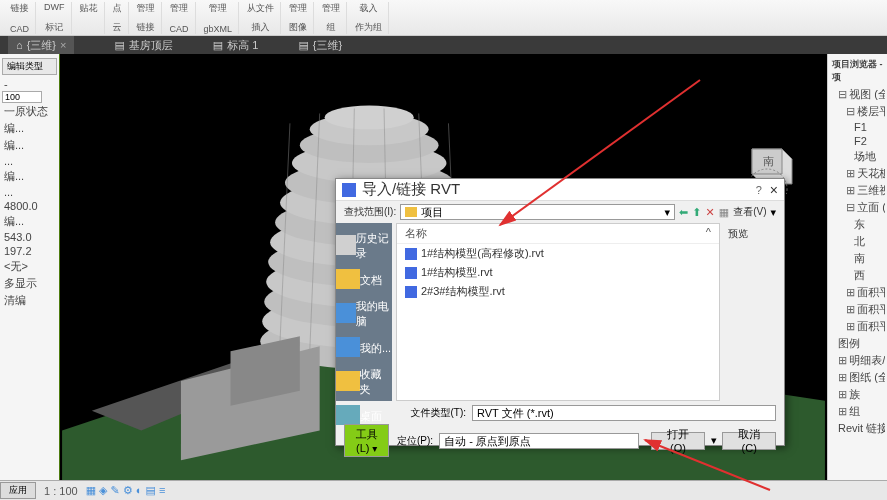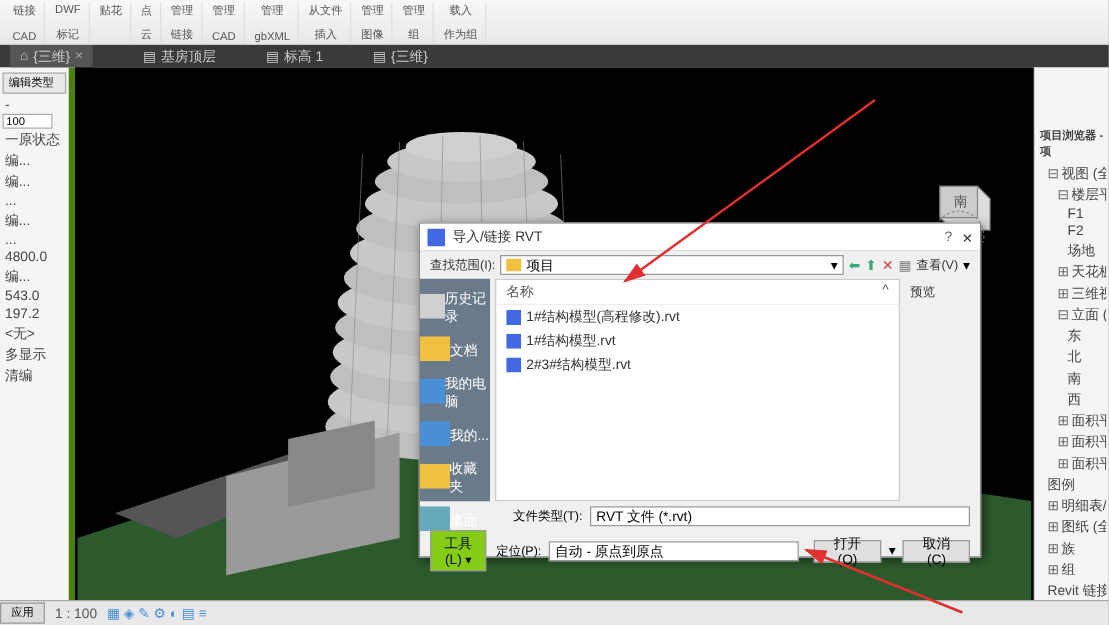--- a/index.html
+++ b/index.html
@@ -5,41 +5,41 @@
 *{margin:0;padding:0;box-sizing:border-box;font-family:"Microsoft YaHei",SimSun,sans-serif;font-size:11px;}
 body{width:887px;height:500px;background:#f0f0f0;overflow:hidden;position:relative;}
 .ribbon{height:36px;background:linear-gradient(#f8f8f8,#e8e8e8);border-bottom:1px solid #ccc;display:flex;align-items:flex-start;padding:2px 4px;gap:2px;}
 .ribbon-group{display:flex;flex-direction:column;align-items:center;padding:0 6px;border-right:1px solid #ddd;height:32px;justify-content:space-between;}
 .ribbon-item{font-size:9px;color:#555;white-space:nowrap;}
 .qat{height:18px;background:#3a3a3a;display:flex;align-items:center;padding:0 8px;gap:40px;}
 .qat-tab{display:flex;align-items:center;gap:4px;color:#ccc;font-size:10px;}
 .qat-tab.active{background:#555;padding:2px 8px;}
 .close-x{color:#aaa;cursor:pointer;}
 .main{display:flex;height:calc(100% - 74px);}
-.props{width:60px;background:#f5f5f5;border-right:5px solid #4d7c0f;padding:2px;font-size:9px;}
+.props{width:60px;background:#f5f5f5;border-right:1px solid #4d7c0f;padding:2px;font-size:9px;}
 .props-row{padding:1px 2px;color:#444;white-space:nowrap;overflow:hidden;}
 .props-btn{background:#e8e8e8;border:1px solid #aaa;padding:1px 4px;margin:2px 0;font-size:9px;}
 .props-input{width:40px;border:1px solid #aaa;background:#fff;font-size:9px;padding:0 2px;}
 .viewport{flex:1;background:#000;position:relative;overflow:hidden;}
 .building-render{position:absolute;top:0;left:0;width:100%;height:100%;}
 .viewcube{position:absolute;top:80px;right:30px;width:60px;height:60px;}
 .browser{width:60px;background:#f5f5f5;border-left:1px solid #ccc;padding:2px;font-size:9px;}
-.browser-title{font-weight:bold;padding:2px;font-size:9px;color:#444;margin-top:44px;}
+.browser-title{font-weight:bold;padding:2px;font-size:9px;color:#444;}
 .tree-item{padding:1px 0 1px 8px;color:#444;white-space:nowrap;overflow:hidden;cursor:pointer;}
 .tree-item.nested{padding-left:16px;}
 .tree-item.nested2{padding-left:24px;}
 .tree-toggle{color:#666;margin-right:2px;}
 .statusbar{height:20px;background:#e8e8e8;border-top:1px solid #aaa;display:flex;align-items:center;padding:0 0;font-size:9px;gap:8px;}
 .status-btn{background:#ddd;border:1px solid #999;padding:1px 8px;font-size:9px;}
 .status-scale{color:#555;}
 
 .dialog{position:absolute;left:335px;top:178px;width:450px;height:268px;background:#f0f0f0;border:1px solid #888;box-shadow:2px 2px 8px rgba(0,0,0,0.5);z-index:100;}
 .dlg-title{height:22px;background:#fff;display:flex;align-items:center;padding:0 6px;border-bottom:1px solid #ddd;}
 .dlg-title-icon{width:14px;height:14px;background:#4169E1;margin-right:6px;}
-.dlg-title-text{flex:1;font-size:11px;color:#333;}
+.dlg-title-text{flex:1;font-size:15px;color:#333;}
 .dlg-help{color:#666;margin-right:8px;cursor:pointer;}
 .dlg-close{color:#333;cursor:pointer;font-size:14px;}
 .dlg-toolbar{height:22px;display:flex;align-items:center;padding:0 8px;gap:4px;}
 .dlg-label{font-size:10px;color:#333;}
 .dlg-path{flex:1;height:16px;background:#fff;border:1px solid #999;display:flex;align-items:center;padding:0 4px;}
 .dlg-folder-icon{width:12px;height:10px;background:#f0c040;margin-right:4px;}
 .dlg-body{display:flex;height:178px;}
 .dlg-sidebar{width:56px;background:#6a7a8a;display:flex;flex-direction:column;padding:4px 0;}
 .dlg-side-item{display:flex;flex-direction:row;align-items:center;padding:4px 0;color:#fff;font-size:9px;cursor:pointer;}
 .dlg-side-icon{width:24px;height:20px;margin-bottom:2px;}

